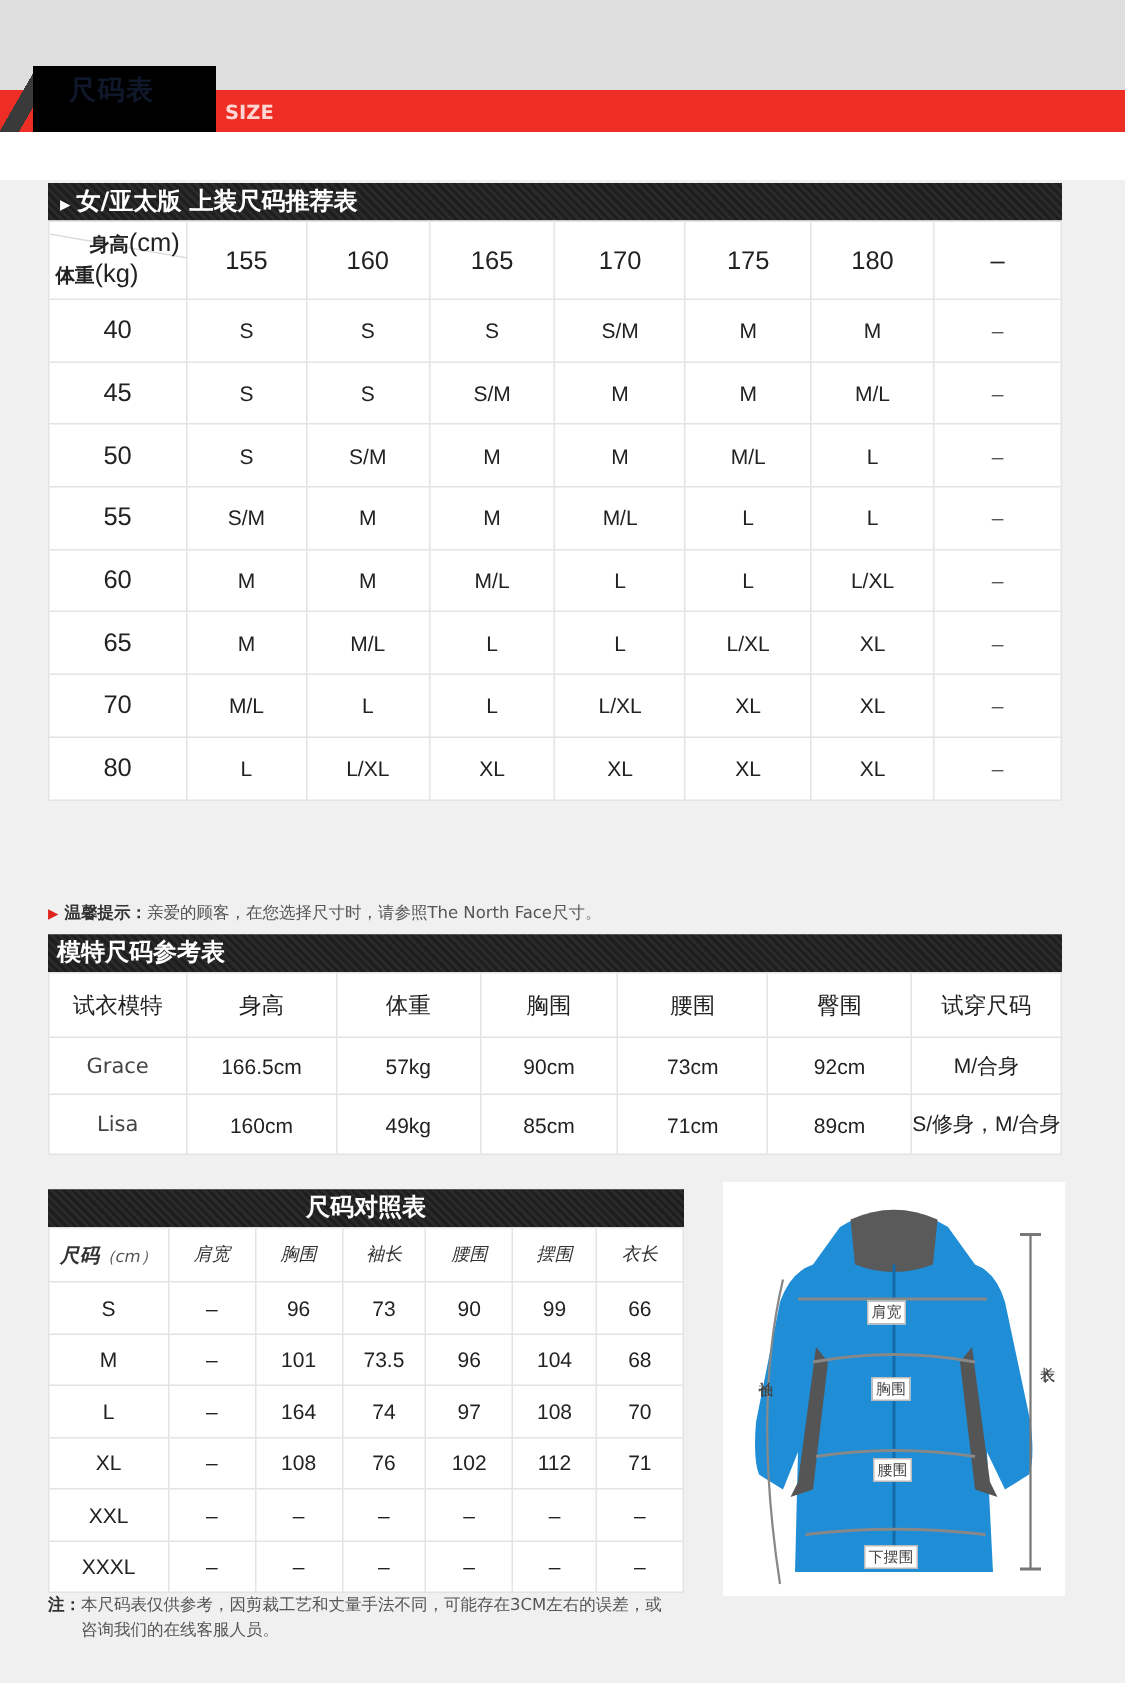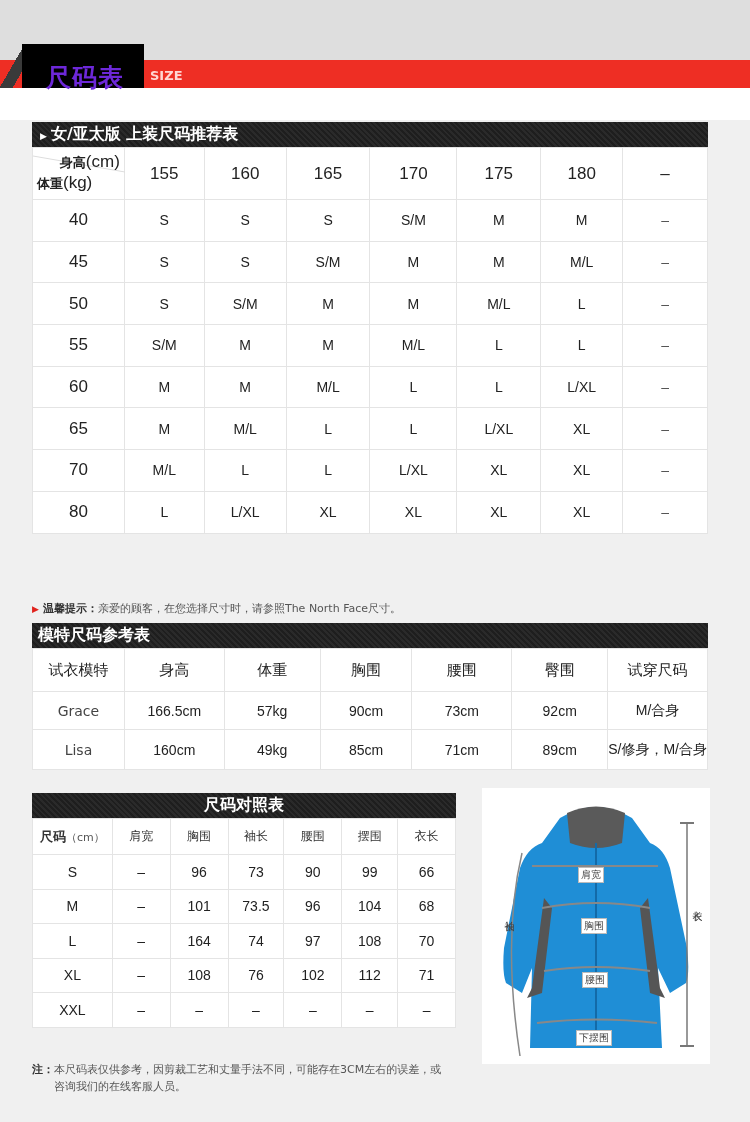--- a/index.html
+++ b/index.html
@@ -13,21 +13,21 @@
     .redband { position:absolute; left:0; top:60px; width:750px; height:28px; background:#ee2e24; }
     .whiteband { position:absolute; left:0; top:88px; width:750px; height:32px; background:#fff; }
     .title-block {
       position:absolute; left:22px; top:44px; width:122px; height:44px; background:#000;
     }
     .title-slash {
       position:absolute; left:0px; top:44px; width:40px; height:44px;
       background:linear-gradient(120deg, transparent 0 38%, #3a3a3a 38% 58%, transparent 58%);
     }
     .title-text {
-      position:absolute; left:46px; top:48px; font-size:25px; font-weight:bold; color:#6d28d9; letter-spacing:1px;margin-top:13px;
+      position:absolute; left:46px; top:48px; font-size:18px; font-weight:bold; color:#0f172a; letter-spacing:1px;
     }
     .title-sub {
       position:absolute; left:150px; top:68px; font-size:13px; font-weight:bold; color:#ffd6d3;
       font-family:"DejaVu Sans", sans-serif;
     }
     .bar {
       position:absolute; background:#222;
       background-image:repeating-linear-gradient(45deg, #1e1e1e 0 2px, #2a2a2a 2px 4px);
       color:#fff; font-weight:bold; font-size:16px; display:flex; align-items:center; box-sizing:border-box;
     }
@@ -246,21 +246,21 @@
   <colgroup>
     <col style="width:80px">
       <col style="width:58px">
       <col style="width:58px">
       <col style="width:56px">
     <col style="width:58px">
       <col style="width:56px">
       <col style="width:58px">
   </colgroup>
   <tbody>
-      <tr class="hdr" style="height:36px;">
+      <tr class="hdr" style="height:36px;font-style:italic;">
     <td class="first"><span>尺码</span><small>（cm）</small></td>
     <td>肩宽</td>
     <td>胸围</td>
     <td>袖长</td>
     <td>腰围</td>
     <td>摆围</td>
     <td>衣长</td>
   </tr>
   </tbody>
     <tbody id="compare-body">
@@ -295,20 +295,29 @@
         <td>XL</td>
         <td>–</td>
         <td>108</td>
         <td>76</td>
         <td>102</td>
         <td>112</td>
         <td>71</td>
       </tr>
       <tr style="height: 34.5px;">
         <td>XXL</td>
+        <td>–</td>
+        <td>–</td>
+        <td>–</td>
+        <td>–</td>
+        <td>–</td>
+        <td>–</td>
+      </tr>
+      <tr style="height: 34.5px;">
+        <td>XXXL</td>
         <td>–</td>
         <td>–</td>
         <td>–</td>
         <td>–</td>
         <td>–</td>
         <td>–</td>
       </tr>
     </tbody>
 </table>
 

